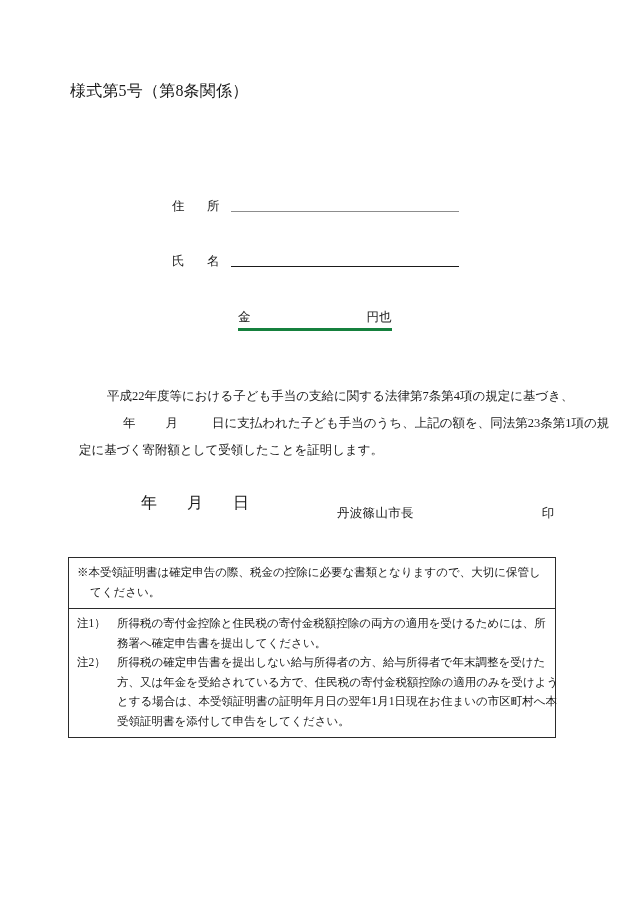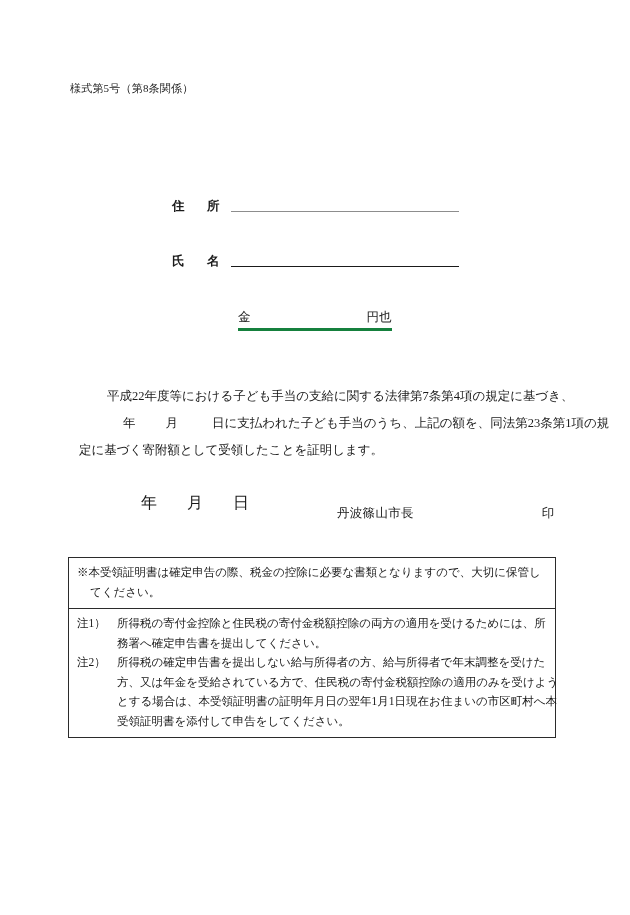--- a/index.html
+++ b/index.html
@@ -21,21 +21,21 @@
     overflow: hidden;
   }
 
   
   .abs { position: absolute; }
 
   
   .form-code {
     left: 70px;
     top: 81px;
-    font-size: 11px;
+    font-size: 16px;
     letter-spacing: 0.2px;
     white-space: nowrap;
   }
   .doc-title {
     left: 226px;
     top: 120px;
     font-size: 12.5px;
     letter-spacing: 0.9px;
     white-space: nowrap;
   }
@@ -43,21 +43,20 @@
   
   .field-row {
     display: flex;
     align-items: flex-end;
     white-space: nowrap;
   }
   .field-label {
     font-size: 12.5px;
     letter-spacing: 5px;
     padding-right: 6px;
-    font-weight: bold;
   }
   .field-rule {
     display: inline-block;
     height: 0;
     border-bottom: 1px solid #8d8d8d;
     margin-bottom: 3px;
   }
   .field-rule.dark { border-bottom-color: #1a1a1a; }
 
   .row-address { left: 172px; top: 198px; }

